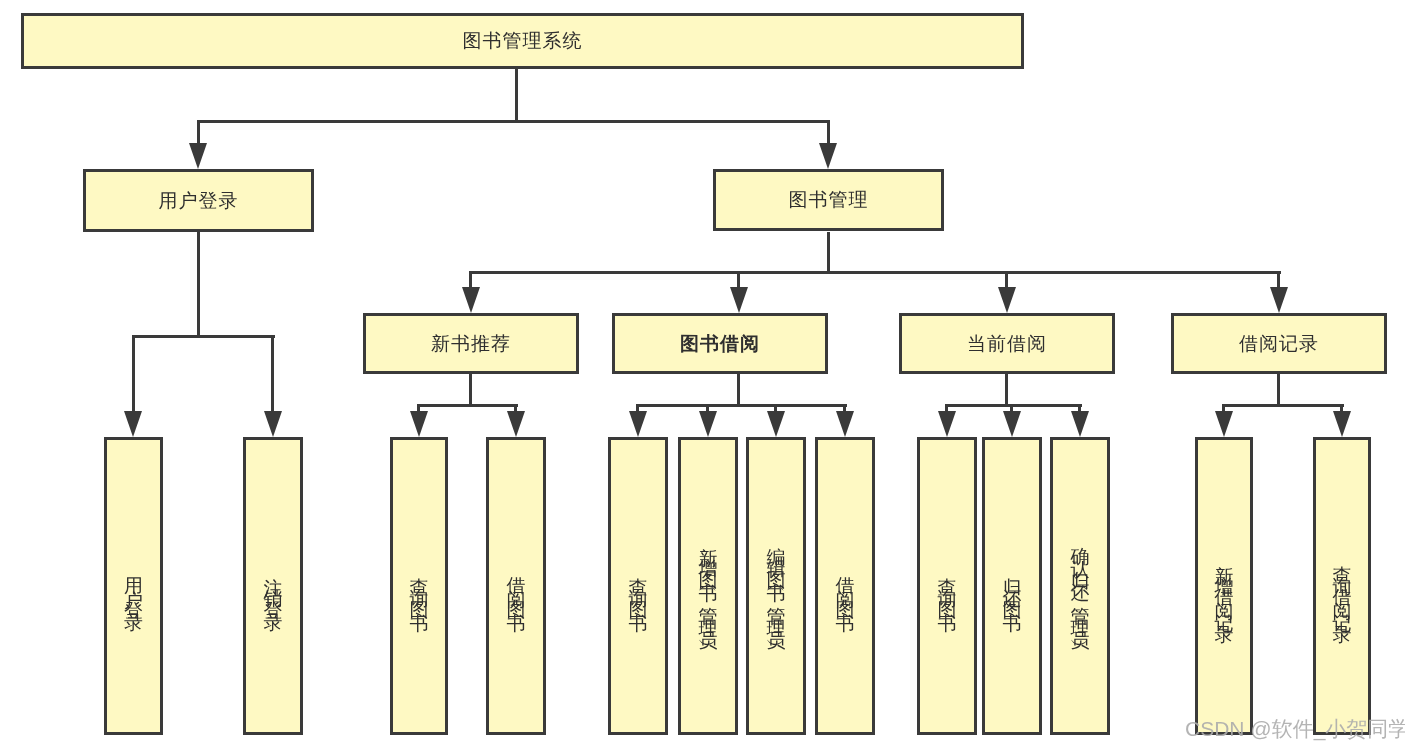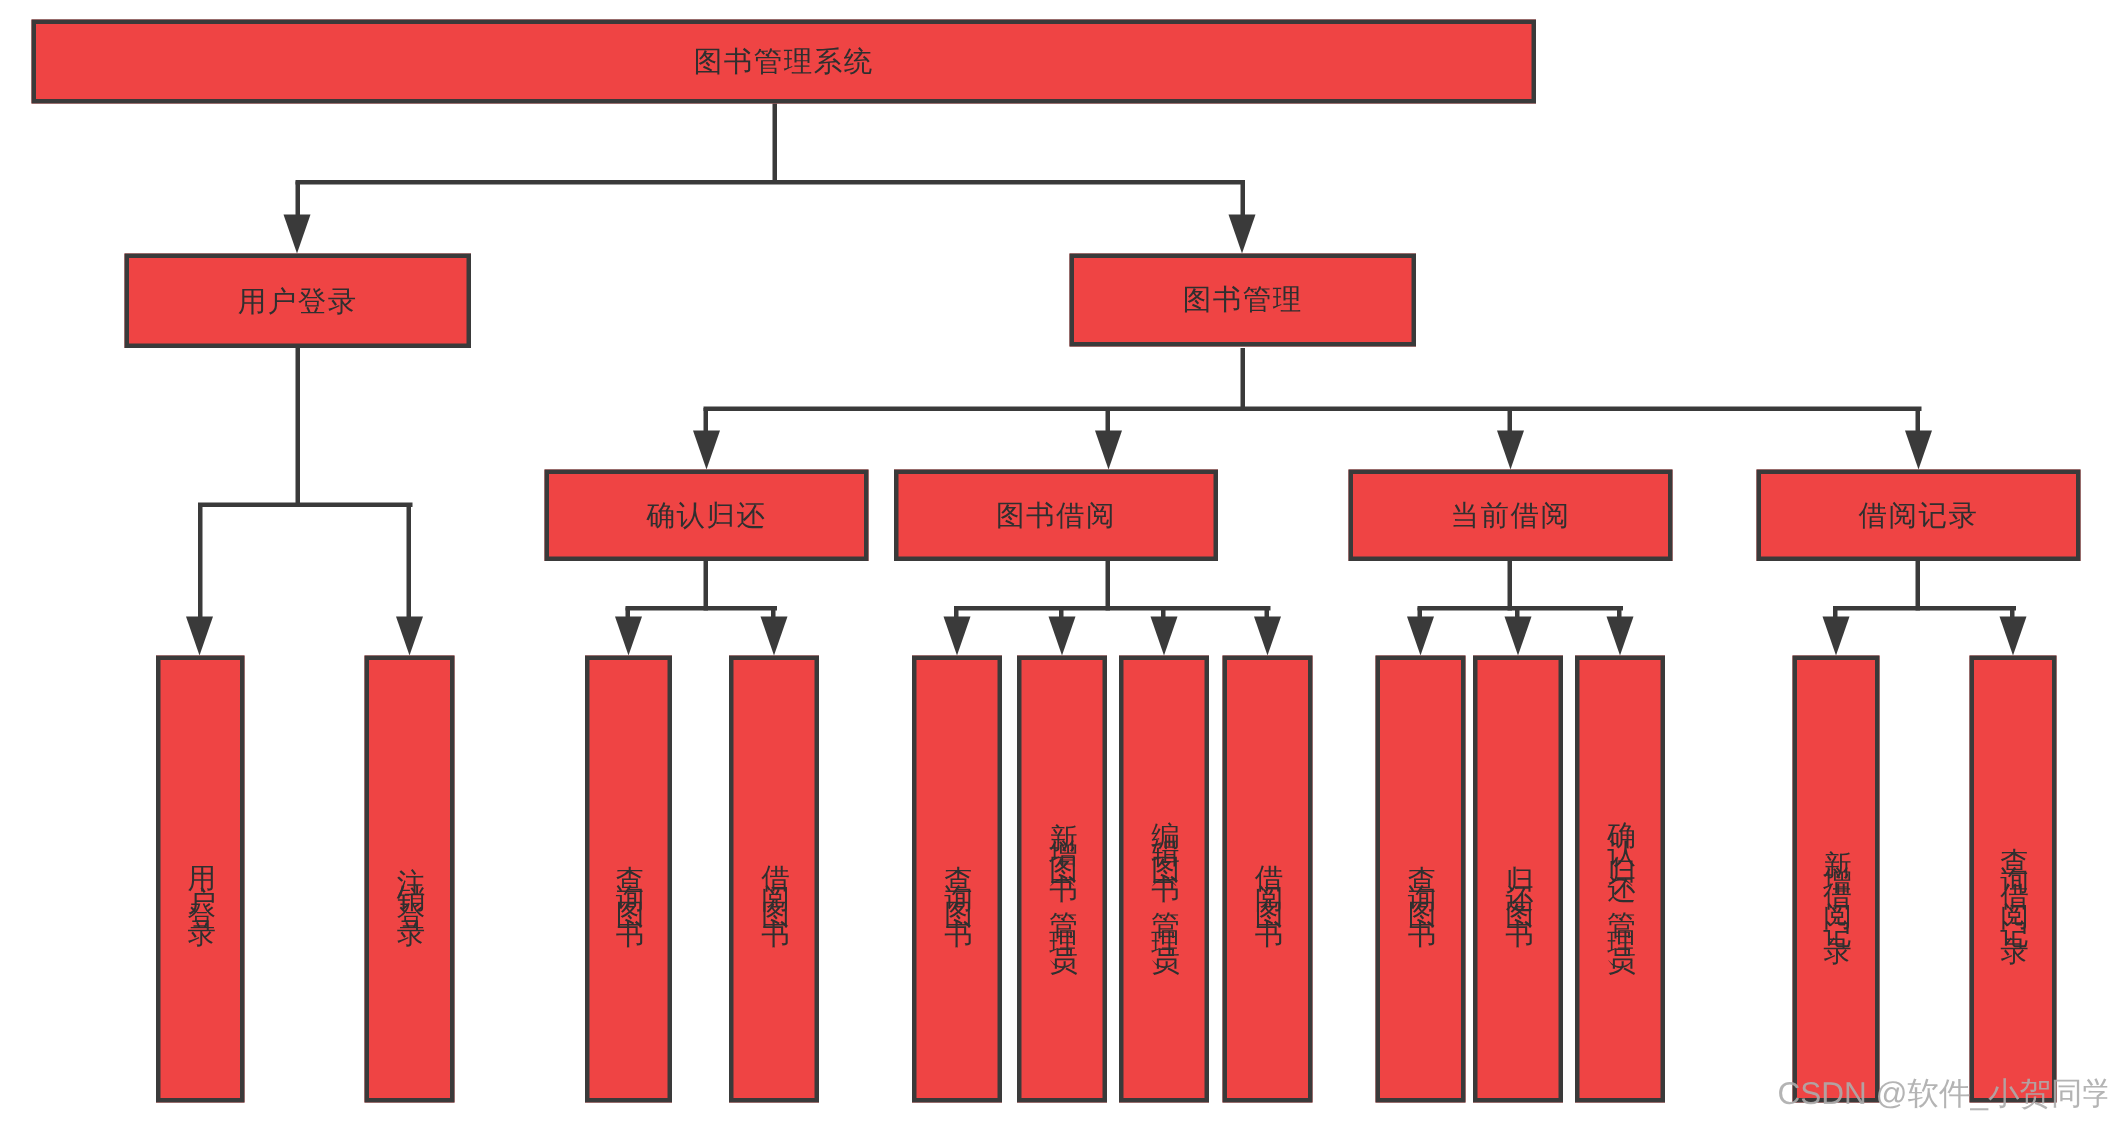--- a/index.html
+++ b/index.html
@@ -1,21 +1,21 @@
 <!DOCTYPE html>
 <html><head>
 <meta charset="utf-8">
 <style>
   html,body { margin:0; padding:0; background:#ffffff; }
   #canvas {
     position:relative; width:1405px; height:747px; background:#ffffff;
     font-family:"Liberation Sans", sans-serif; overflow:hidden;
   }
   .box {
-    position:absolute; box-sizing:border-box; background:#ef4444;
+    position:absolute; box-sizing:border-box; background:#fef9c3;
     border:3px solid #3a3a3a; display:flex; align-items:center; justify-content:center;
     color:#2f2f2f; z-index:2;
   }
   .box.h { font-size:19px; letter-spacing:1px; }
   .box.v { font-size:19px; }
   .vtext {
     writing-mode:vertical-lr; text-orientation:mixed;
     letter-spacing:12px; line-height:1.15; white-space:nowrap;
   }
   .hline { position:absolute; height:3px; background:#3a3a3a; z-index:1; }
@@ -65,23 +65,23 @@
   <div class="vline" style="left:469px; top:272px; height:18px;"></div>
   <div class="arrow" style="left:462px; top:287px;"></div>
   <div class="vline" style="left:737px; top:272px; height:18px;"></div>
   <div class="arrow" style="left:730px; top:287px;"></div>
   <div class="vline" style="left:1005px; top:272px; height:18px;"></div>
   <div class="arrow" style="left:998px; top:287px;"></div>
   <div class="vline" style="left:1277px; top:272px; height:18px;"></div>
   <div class="arrow" style="left:1270px; top:287px;"></div>
 
   <div class="box h" style="left:363px; top:313px; width:216px; height:61px;">
-    <span>确认归还</span>
+    <span>新书推荐</span>
   </div>
-  <div class="box h" style="left:596px; top:313px; width:216px; height:61px;">
+  <div class="box h" style="left:612px; top:313px; width:216px; height:61px;font-weight:bold;">
     <span>图书借阅</span>
   </div>
   <div class="box h" style="left:899px; top:313px; width:216px; height:61px;">
     <span>当前借阅</span>
   </div>
   <div class="box h" style="left:1171px; top:313px; width:216px; height:61px;">
     <span>借阅记录</span>
   </div>
 
   <div class="vline" style="left:469px; top:374px; height:33px;"></div>

